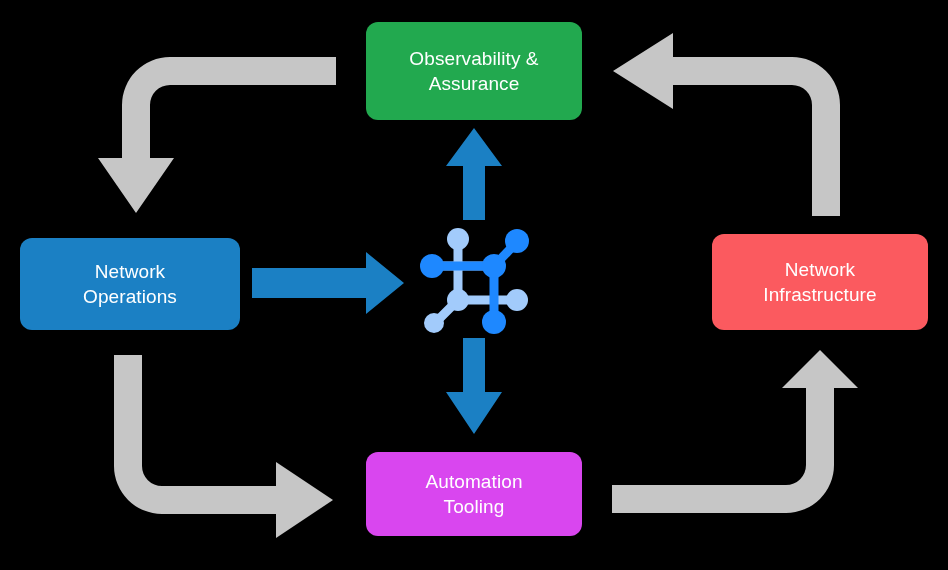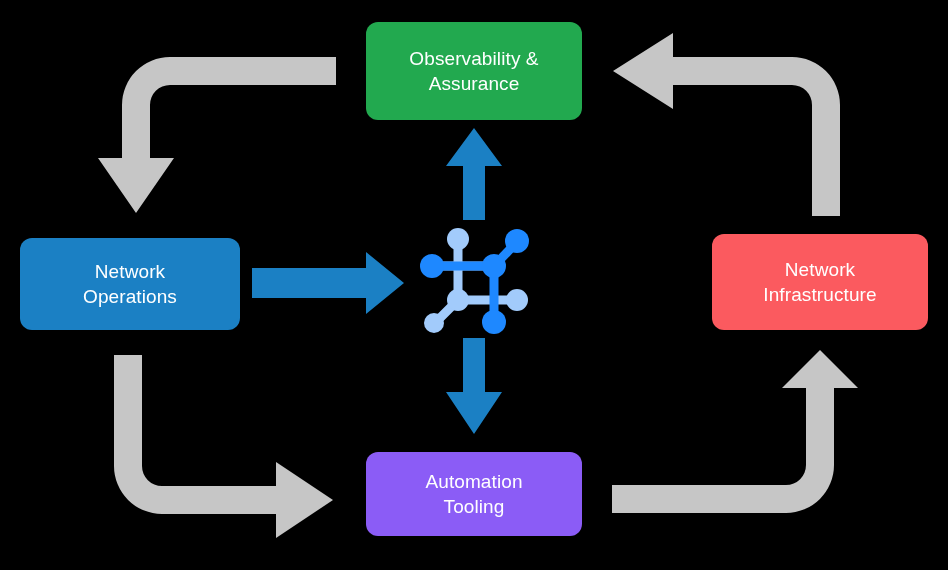--- a/index.html
+++ b/index.html
@@ -193,18 +193,18 @@
   <div class="node-box" id="box-network-operations" style="background: rgb(27, 128, 196);">
     <span>Network
 Operations</span>
   </div>
 
   <div class="node-box" id="box-network-infrastructure" style="background: rgb(251, 90, 95);">
     <span>Network
 Infrastructure</span>
   </div>
 
-  <div class="node-box" id="box-automation-tooling" style="background: #8b5cf6;">
+  <div class="node-box" id="box-automation-tooling" style="background: #d946ef;">
     <span>Automation
 Tooling</span>
   </div>
 
 </div>
 
 </body></html>

